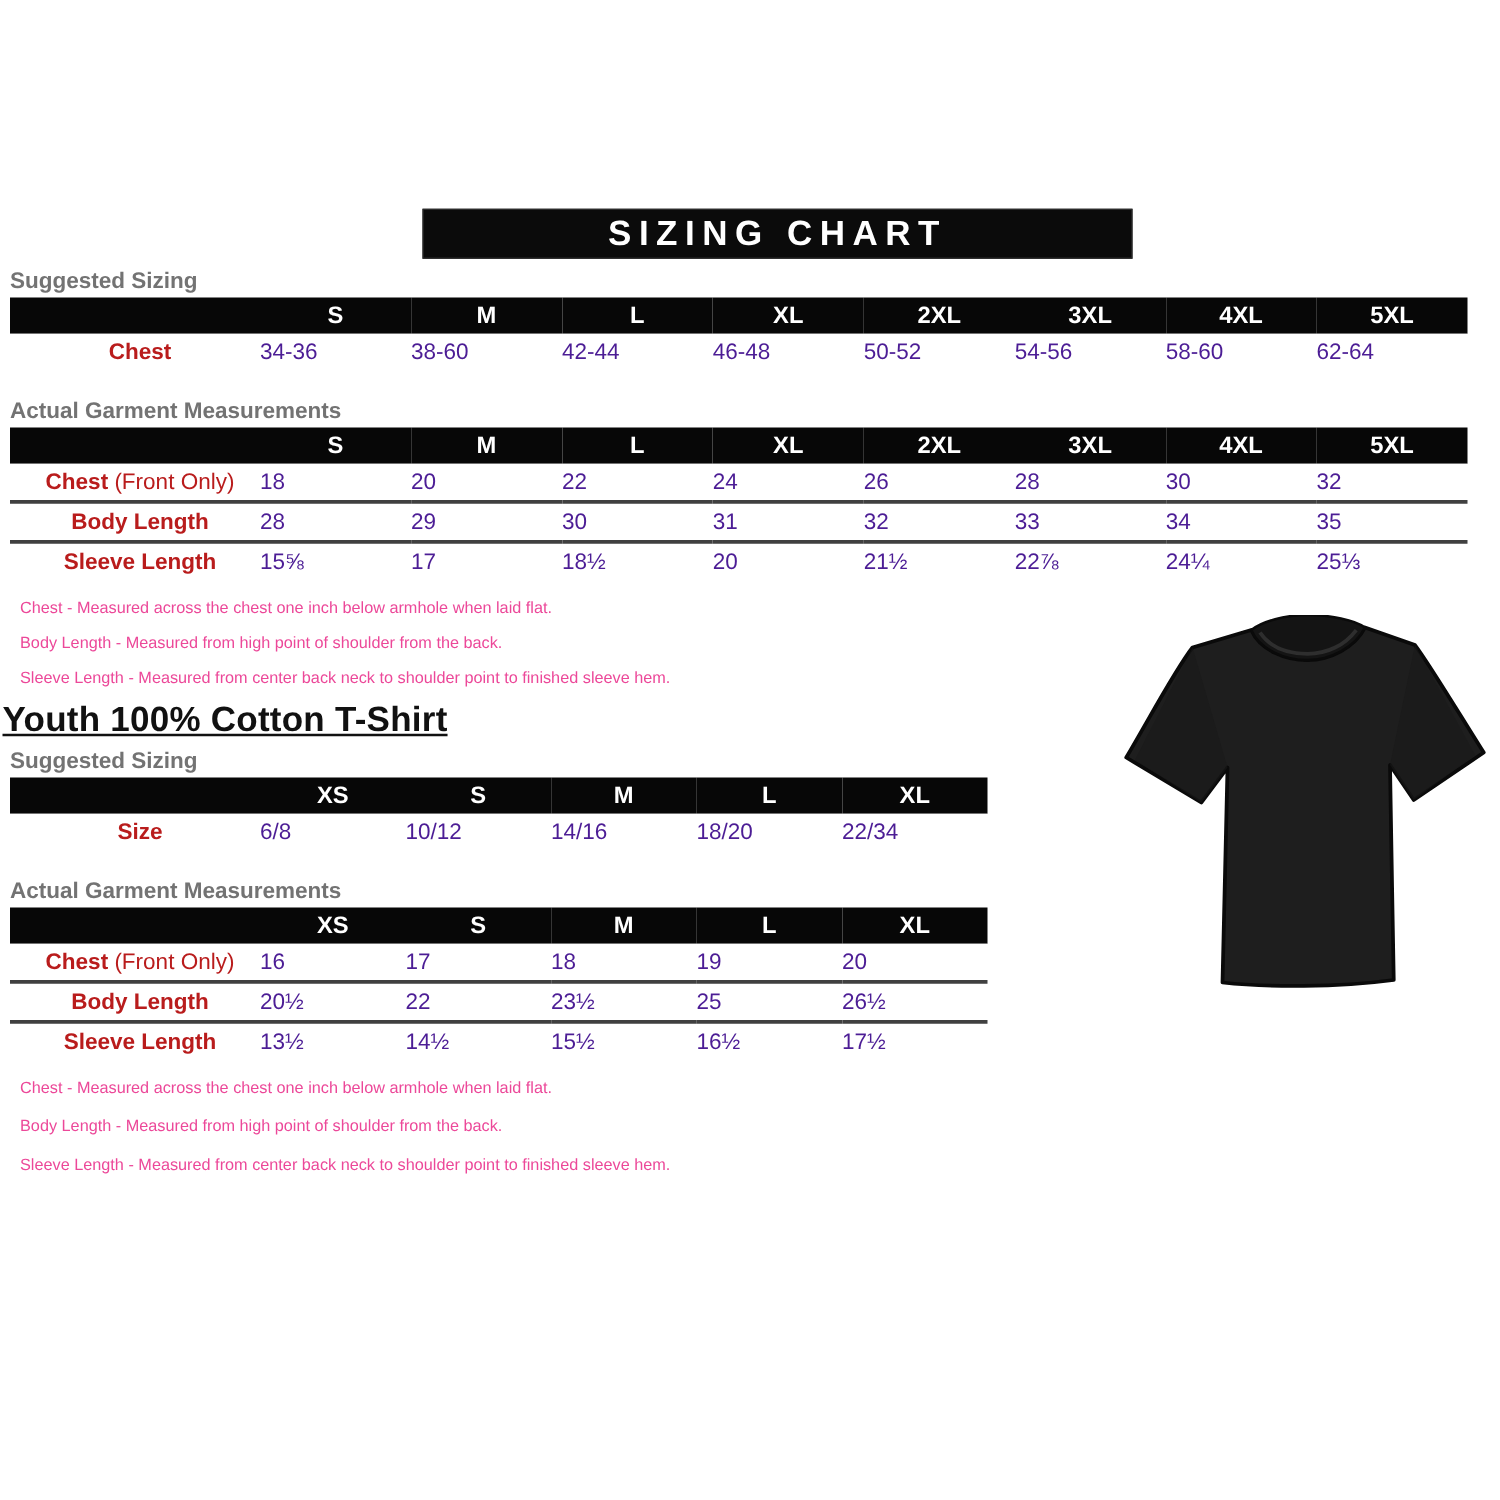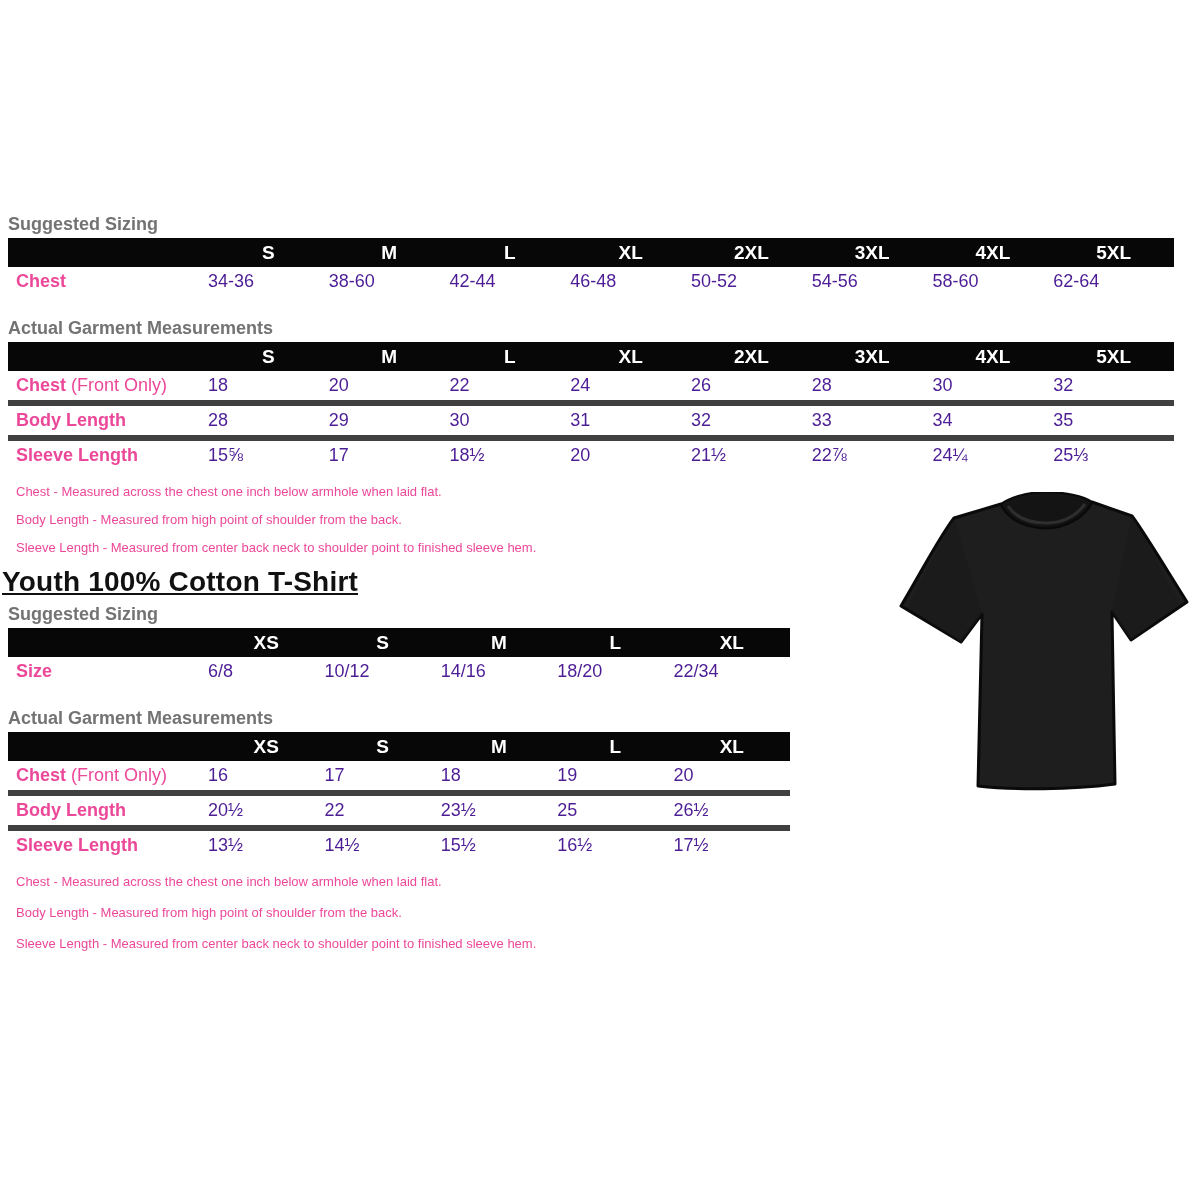--- a/index.html
+++ b/index.html
@@ -53,28 +53,28 @@
     font-size:19px;font-weight:700;
     height:29px;padding:0;text-align:center;
     border:0;
   }
   table.size-table td{
     font-size:18px;color:#4c1d95;
     height:29px;padding:0;text-align:left;
     background:#ffffff;
   }
   table.size-table td.lbl{
-    text-align:left;padding-left:8px;
-    color:#ec4899;
+    text-align:center;padding-left:8px;
+    color:#b91c1c;
   }
   table.size-table td.lbl b{font-weight:700;}
   table.size-table td.lbl span.sfx{font-weight:400;}
   
   table.with-dividers tbody tr + tr td{
-    border-top:6px solid #404040;
+    border-top:3px solid #404040;
   }
   .notes{margin-top:12px;}
   .notes .note-line{
     font-size:13px;color:#ec4899;
     margin:0 0 9px 8px;line-height:19px;
   }
   .notes.bottom .note-line{margin-bottom:12px;}
   .youth-title{
     font-size:28px;font-weight:700;color:#111111;
     margin:0 0 4px 0;letter-spacing:0.2px;
@@ -86,20 +86,23 @@
     left:898px;top:492px;
     width:292px;height:310px;
   }
 </style>
 </head>
 <body>
 
 <div class="content">
 
   <div class="header-row">
+    <div class="banner">
+      <span>SIZING CHART</span>
+    </div>
   </div>
 
   <div class="section-label">Suggested Sizing</div>
   <table class="size-table adult">
       <colgroup>
         <col style="width: 200px;">
         <col>
         <col>
         <col>
         <col>

